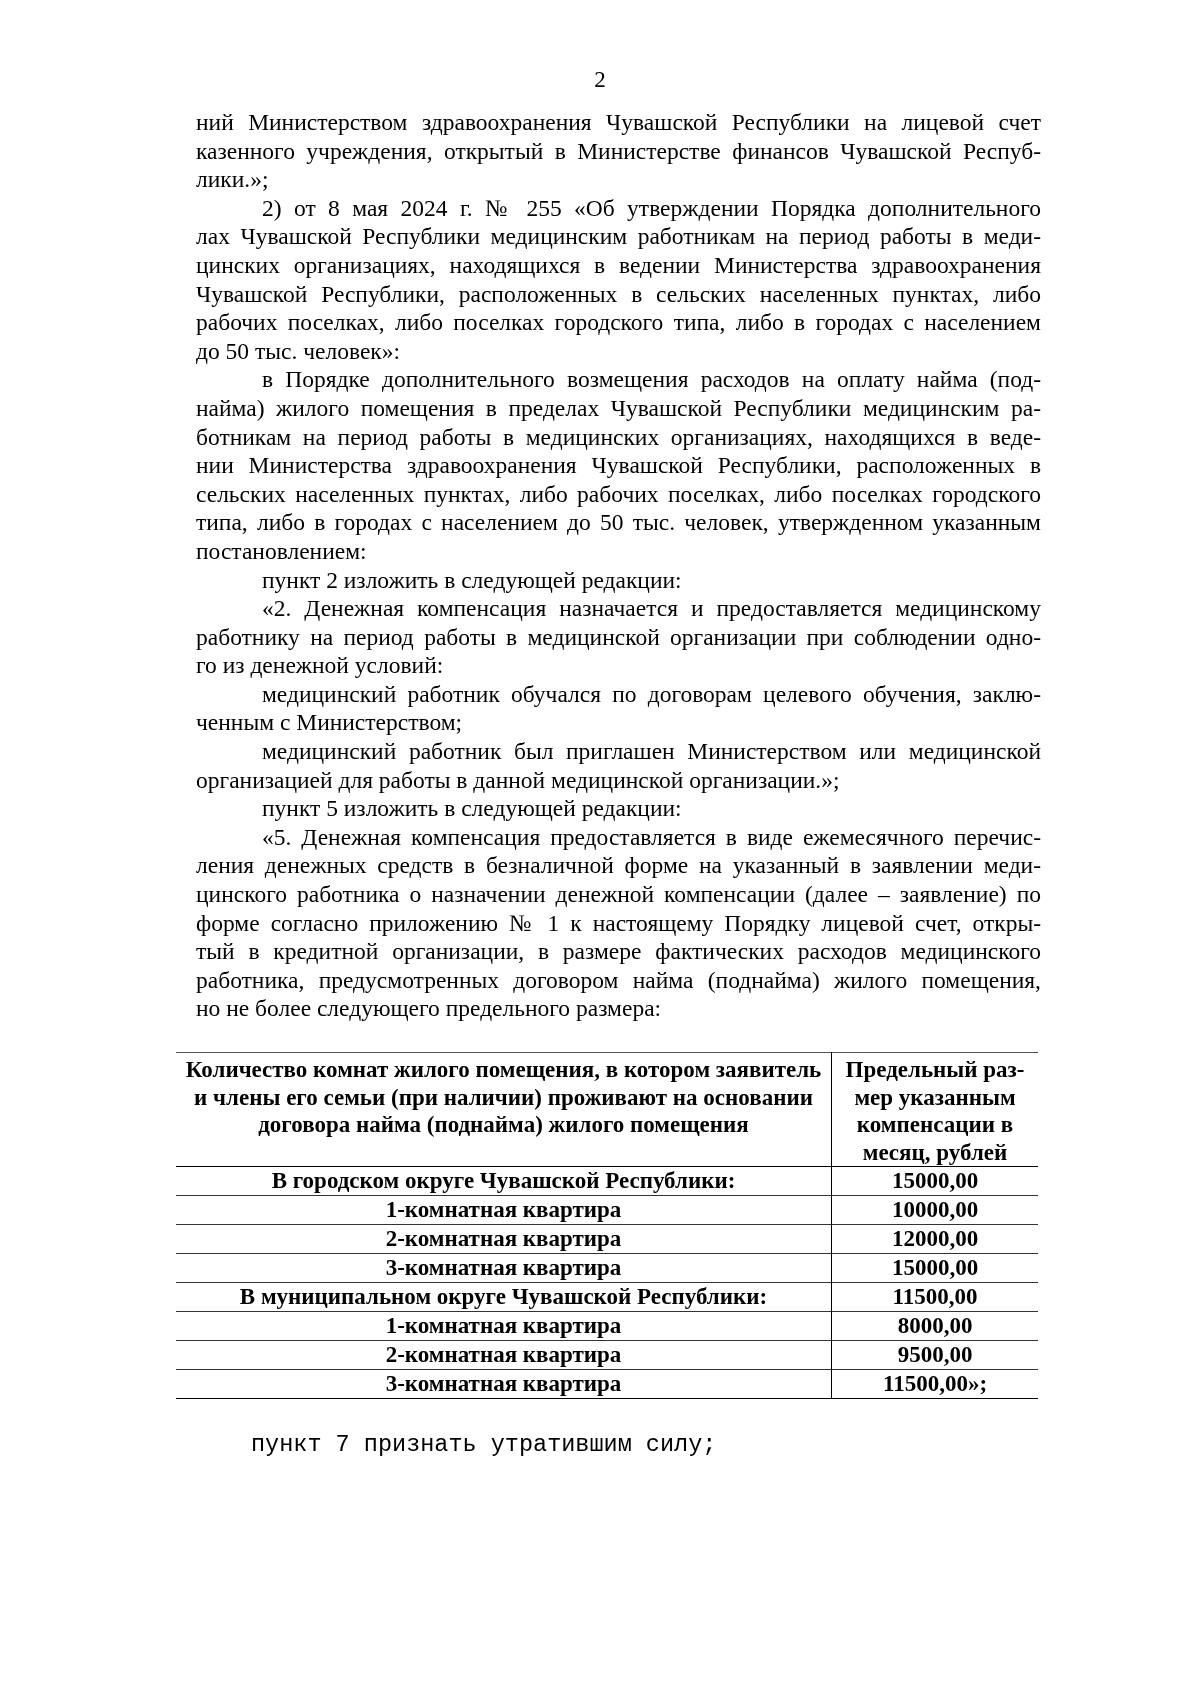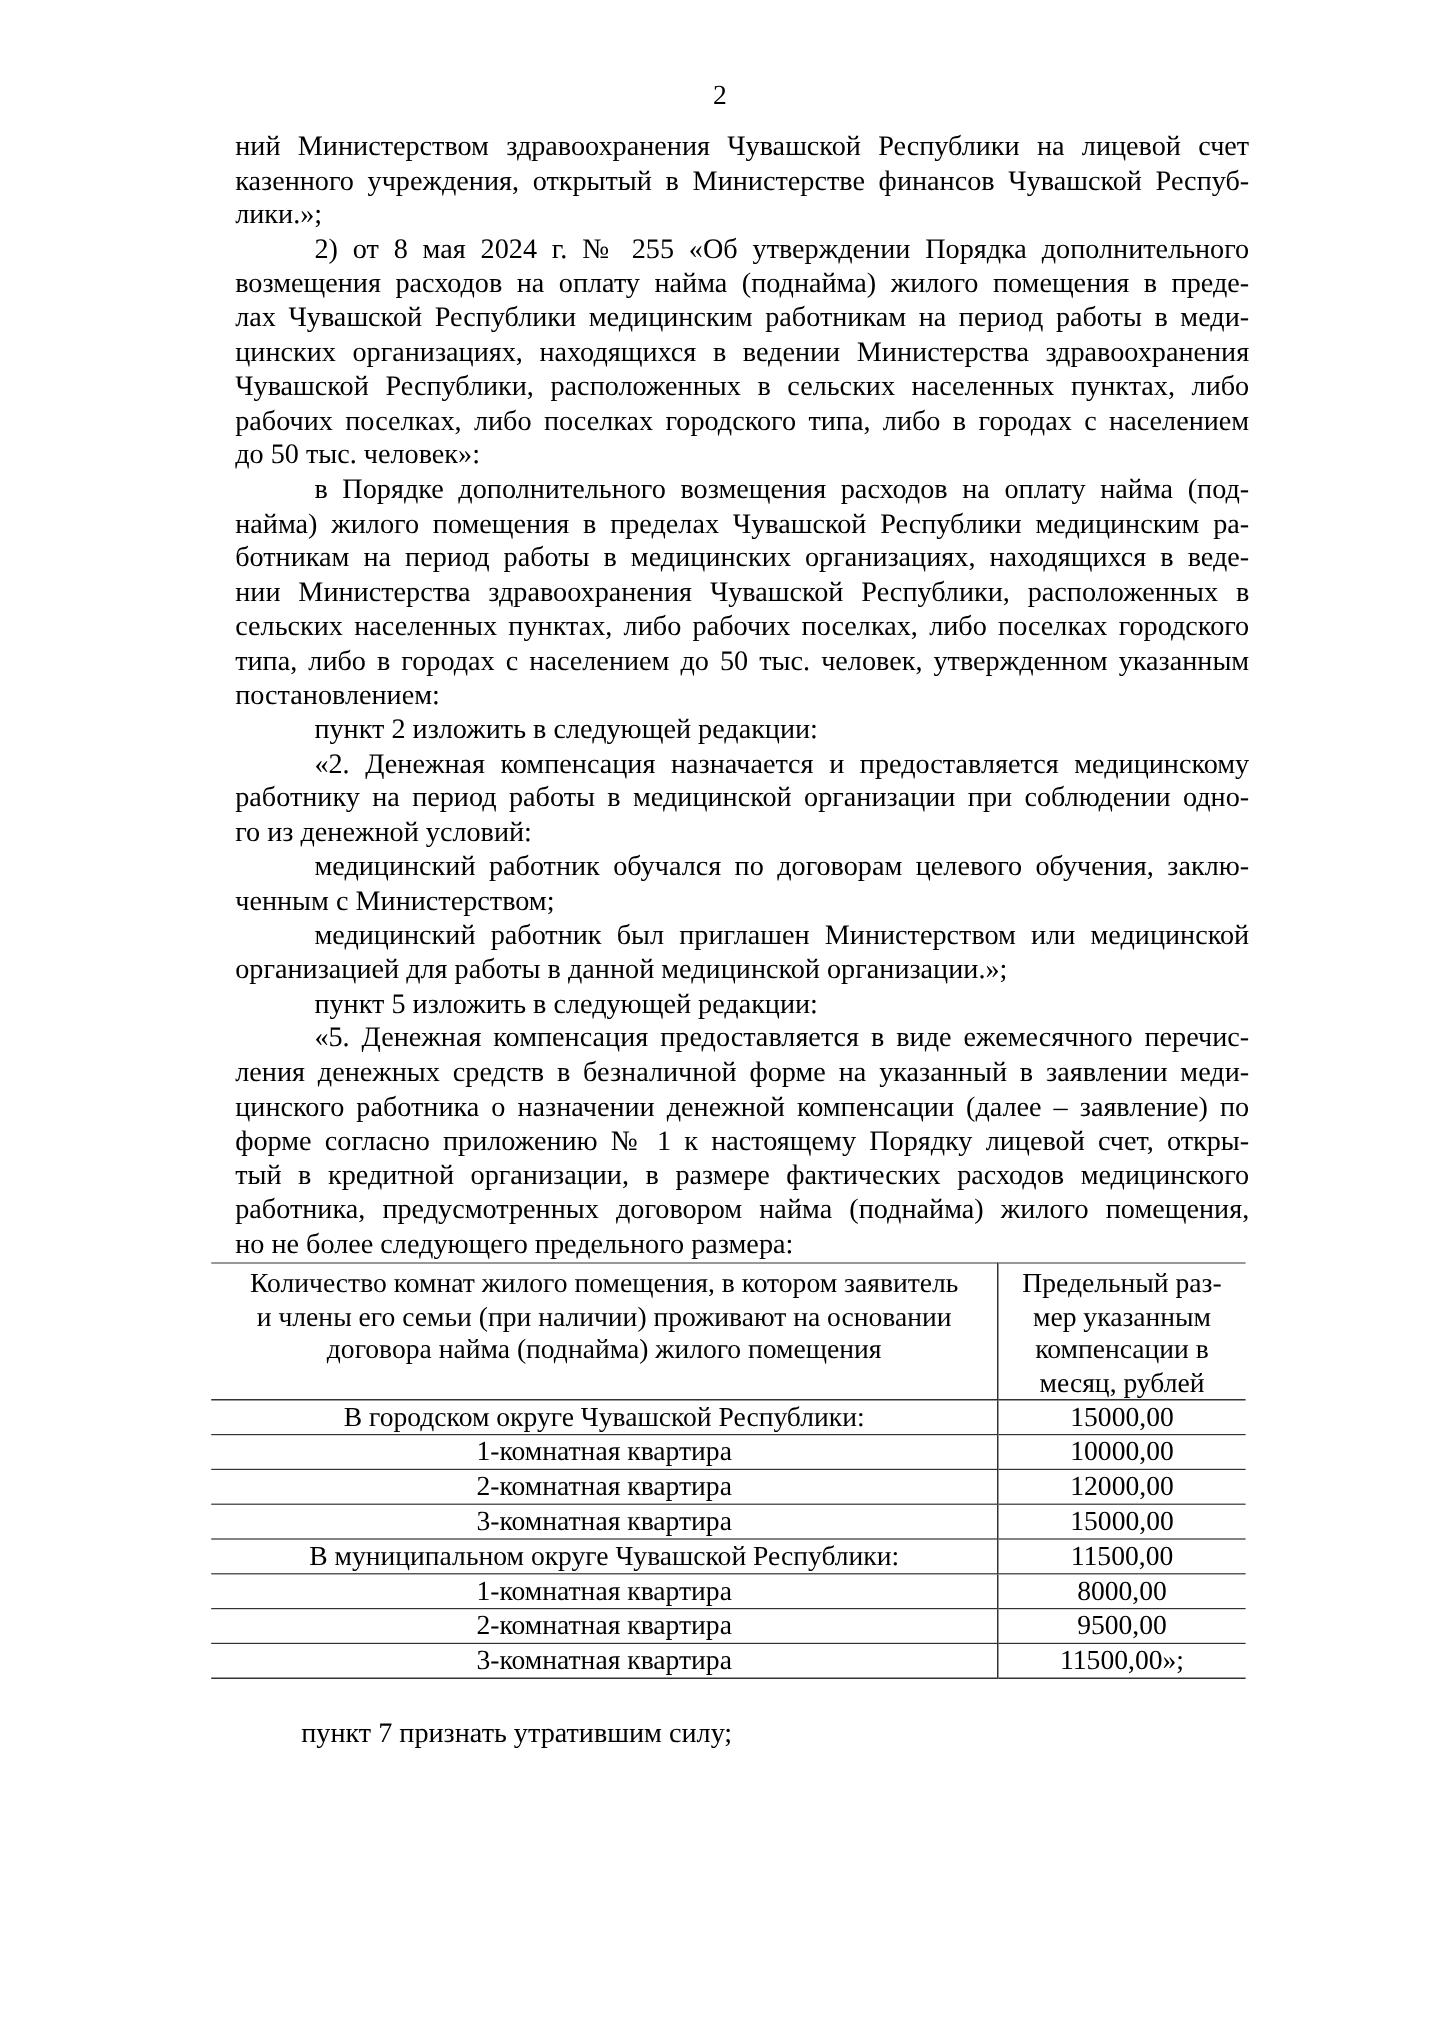--- a/index.html
+++ b/index.html
@@ -21,45 +21,44 @@
     text-align-last: justify; height: 28.6px;
   }
   .line.last { text-align-last: left; }
   .line.indent { padding-left: 66px; }
   table.comp {
     position: absolute; top: 1052px; left: 176px; width: 862px;
     border-collapse: collapse;
     font-size: 23px; line-height: 27.5px;
   }
   table.comp th, table.comp td {
-    padding: 0 6px; font-weight: normal; vertical-align: top;
+    padding: 0 6px; font-weight: bold; vertical-align: top;
   }
   table.comp thead tr { border-top: 1.5px solid #555; border-bottom: 1.5px solid #000; }
   table.comp th { text-align: center; padding-top: 3px; padding-bottom: 0; }
   table.comp tbody tr { border-bottom: 1.2px solid #333; height: 29px; }
   table.comp tbody tr:last-child { border-bottom: 1.8px solid #000; }
   table.comp .c1 { width: 643px; border-right: 1.5px solid #000; text-align: center; }
   table.comp th.c1 { text-align: center; }
   table.comp .c2 { text-align: center; }
   .after-text {
     position: absolute; top: 1431px; left: 251px;
-    font-size: 23.5px; line-height: 28.6px; white-space: nowrap;
+    font-size: 23.5px; line-height: 28.6px; white-space: nowrap; font-family: Liberation Mono, monospace;
   }
 </style>
 </head>
 <body>
 
 <div class="page-number">2</div>
 
 <div class="body-text" id="body-text">
     <span class="line">ний Министерством здравоохранения Чувашской Республики на лицевой счет</span>
     <span class="line">казенного учреждения, открытый в Министерстве финансов Чувашской Респуб-</span>
     <span class="line last">лики.»;</span>
     <span class="line indent">2) от 8 мая 2024 г. № 255 «Об утверждении Порядка дополнительного</span>
-    <span class="line">возмещения расходов на оплату найма (поднайма) жилого помещения в преде-</span>
     <span class="line">лах Чувашской Республики медицинским работникам на период работы в меди-</span>
     <span class="line">цинских организациях, находящихся в ведении Министерства здравоохранения</span>
     <span class="line">Чувашской Республики, расположенных в сельских населенных пунктах, либо</span>
     <span class="line">рабочих поселках, либо поселках городского типа, либо в городах с населением</span>
     <span class="line last">до 50 тыс. человек»:</span>
     <span class="line indent">в Порядке дополнительного возмещения расходов на оплату найма (под-</span>
     <span class="line">найма) жилого помещения в пределах Чувашской Республики медицинским ра-</span>
     <span class="line">ботникам на период работы в медицинских организациях, находящихся в веде-</span>
     <span class="line">нии Министерства здравоохранения Чувашской Республики, расположенных в</span>
     <span class="line">сельских населенных пунктах, либо рабочих поселках, либо поселках городского</span>

